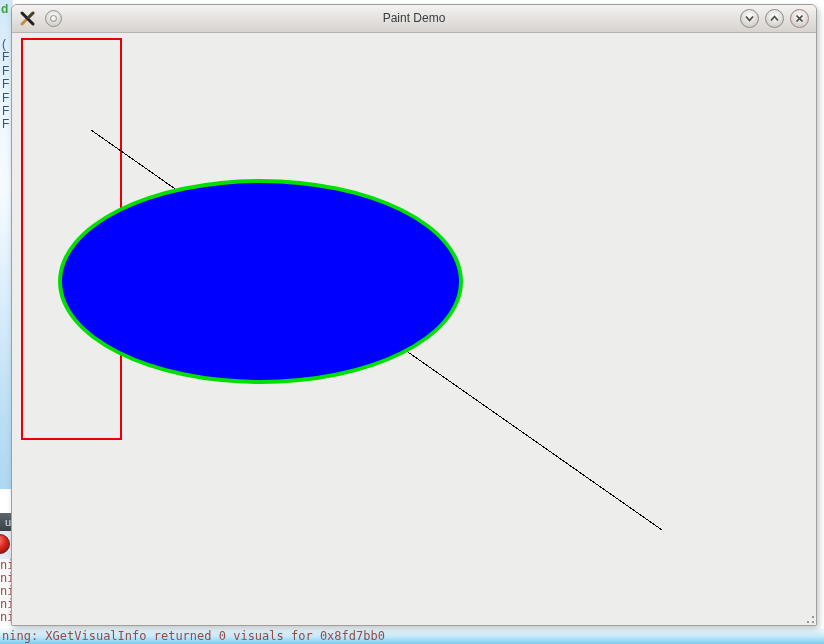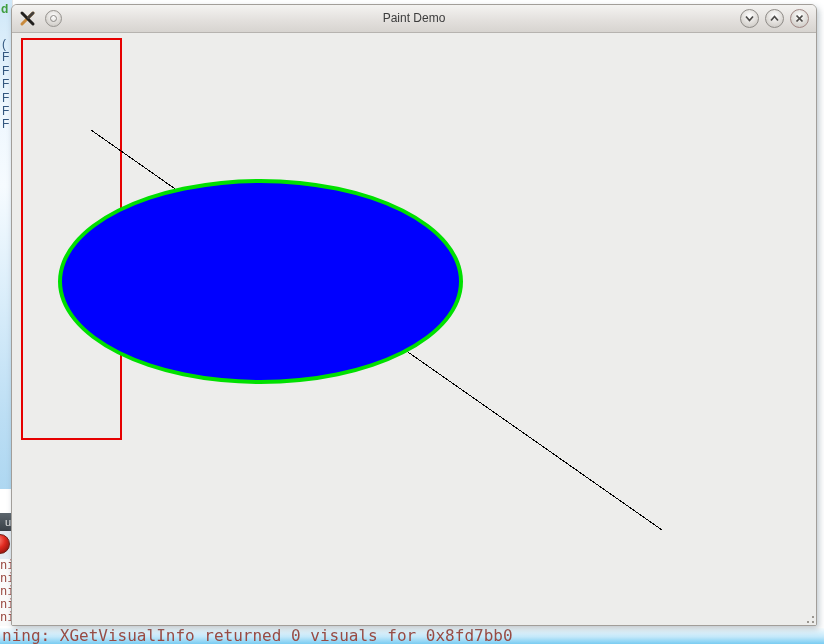--- a/index.html
+++ b/index.html
@@ -34,21 +34,21 @@
     background:#fafafa;overflow:hidden;
   }
   .term-line{
     font-family:"DejaVu Sans Mono","Liberation Mono",monospace;
     font-size:12px;line-height:13px;white-space:pre;
   }
   #terminal-selected-line{
     position:absolute;left:0;top:628px;width:824px;height:16px;
     background:linear-gradient(#f8fdff,#c3e8fa 55%,#79ccf2 100%);
     font-family:"DejaVu Sans Mono","Liberation Mono",monospace;
-    font-size:16px;line-height:16px;padding-left:2px;box-sizing:border-box;
+    font-size:12px;line-height:16px;padding-left:2px;box-sizing:border-box;
     white-space:pre;
   }
   
   #paint-window{
     position:absolute;left:11px;top:4px;width:806px;height:622px;
     border:1px solid #a29e99;border-radius:6px 6px 2px 2px;
     background:#ededeb;box-sizing:border-box;
     box-shadow:2px 3px 6px rgba(110,130,145,.45);
   }
   #titlebar{

